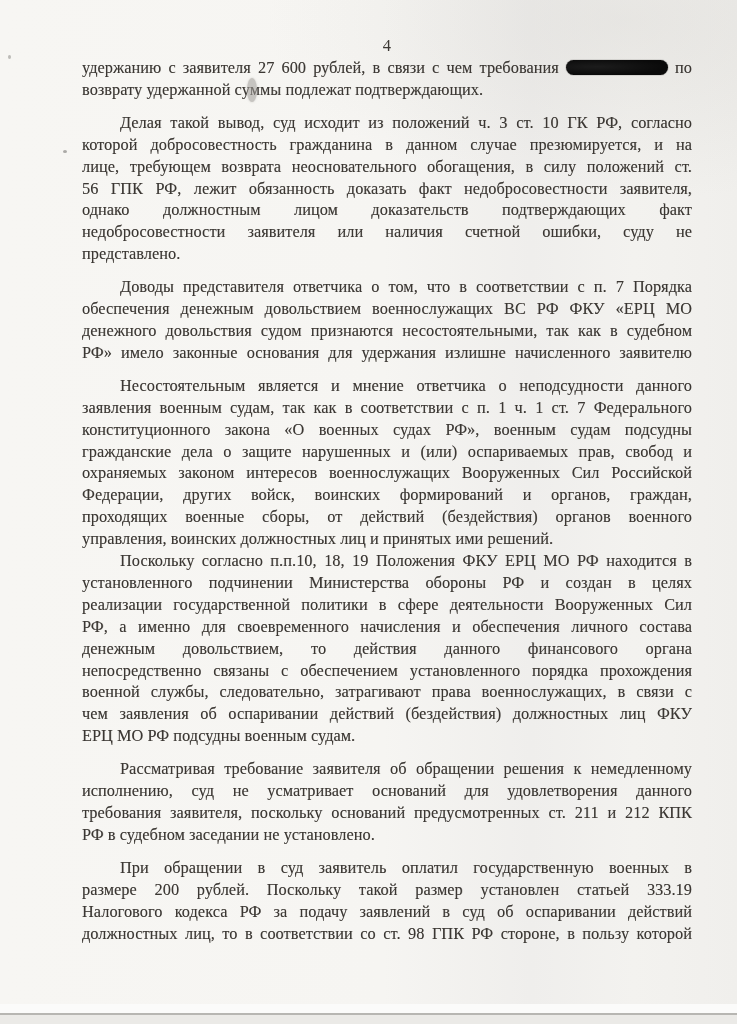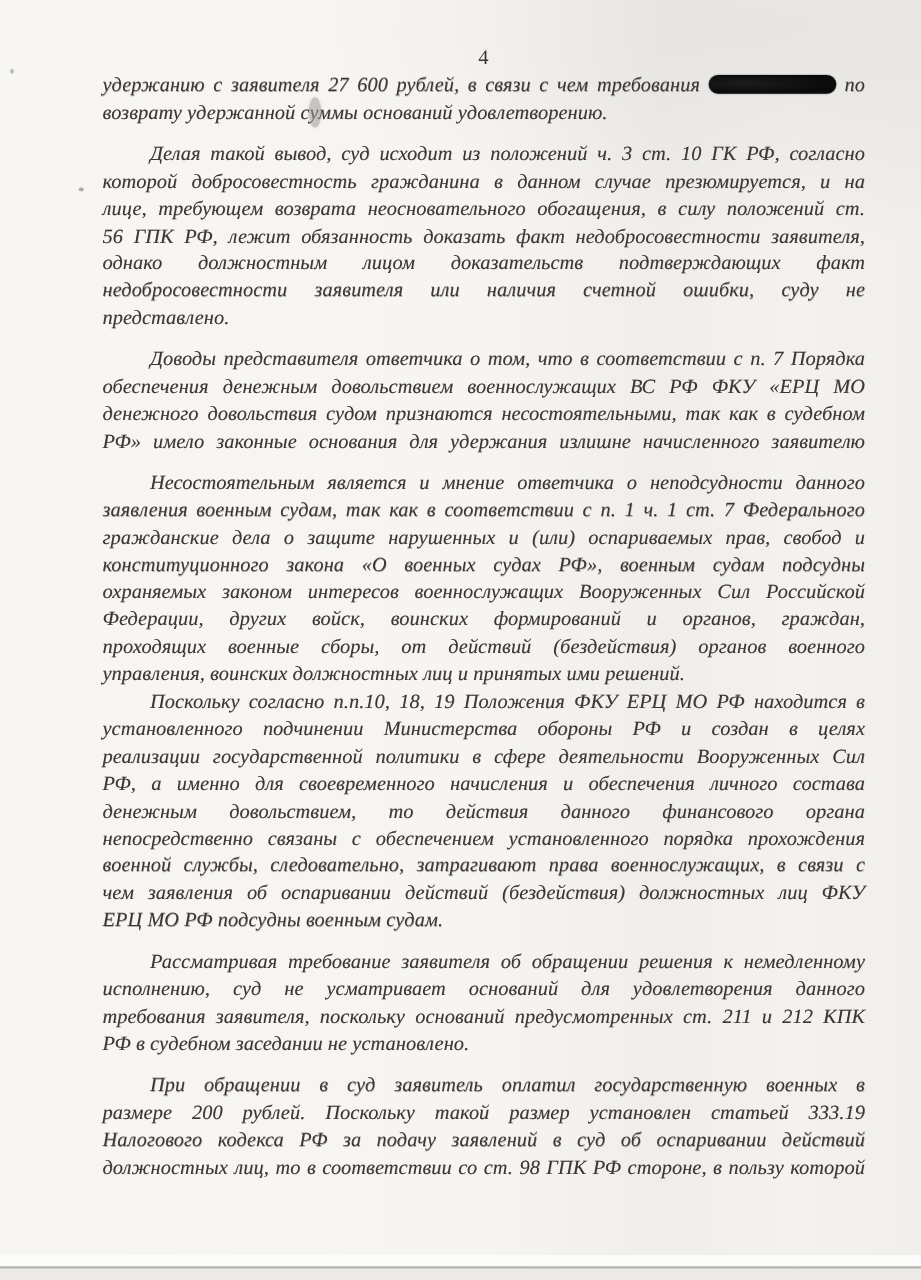--- a/index.html
+++ b/index.html
@@ -27,21 +27,21 @@
     top: 36px;
     width: 610px;
   }
   .page-number {
     text-align: center;
     font-size: 16.5px;
     line-height: 20px;
     margin-bottom: 2px;
     letter-spacing: 0.5px;
   }
-  .para { margin: 0; font-style: italic; }
+  .para { margin: 0; }
   .para.gap { margin-top: 11px; }
   .line {
     font-size: 16.2px;
     line-height: 21.9px;
     text-align: justify;
     text-align-last: justify;
     white-space: normal;
     text-shadow: 0.3px 0.3px 0.5px rgba(59,55,51,0.38);
     letter-spacing: 0.1px;
   }
@@ -112,42 +112,42 @@
 </style>
 </head>
 <body>
 
 <div class="page">
   <div class="content">
     <div class="page-number">4</div>
     <div>
         <div class="para">
           <div class="line">удержанию с заявителя 27 600 рублей, в связи с чем требования <span class="redaction"></span> по</div>
-          <div class="line last">возврату удержанной суммы оснований удовлетворению.</div>
+          <div class="line last">возврату удержанной суммы подлежат подтверждающих.</div>
         </div>
         <div class="para gap">
           <div class="line ind">Делая такой вывод, суд исходит из положений ч. 3 ст. 10 ГК РФ, согласно</div>
           <div class="line">которой добросовестность гражданина в данном случае презюмируется, и на</div>
           <div class="line">лице, требующем возврата неосновательного обогащения, в силу положений ст.</div>
           <div class="line">56 ГПК РФ, лежит обязанность доказать факт недобросовестности заявителя,</div>
           <div class="line">однако должностным лицом доказательств подтверждающих факт</div>
           <div class="line">недобросовестности заявителя или наличия счетной ошибки, суду не</div>
           <div class="line last">представлено.</div>
         </div>
         <div class="para gap">
           <div class="line ind">Доводы представителя ответчика о том, что в соответствии с п. 7 Порядка</div>
           <div class="line">обеспечения денежным довольствием военнослужащих ВС РФ ФКУ «ЕРЦ МО</div>
           <div class="line">денежного довольствия судом признаются несостоятельными, так как в судебном</div>
           <div class="line">РФ» имело законные основания для удержания излишне начисленного заявителю</div>
         </div>
         <div class="para gap">
           <div class="line ind">Несостоятельным является и мнение ответчика о неподсудности данного</div>
           <div class="line">заявления военным судам, так как в соответствии с п. 1 ч. 1 ст. 7 Федерального</div>
+          <div class="line">конституционного закона «О военных судах РФ», военным судам подсудны</div>
           <div class="line">гражданские дела о защите нарушенных и (или) оспариваемых прав, свобод и</div>
-          <div class="line">конституционного закона «О военных судах РФ», военным судам подсудны</div>
           <div class="line">охраняемых законом интересов военнослужащих Вооруженных Сил Российской</div>
           <div class="line">Федерации, других войск, воинских формирований и органов, граждан,</div>
           <div class="line">проходящих военные сборы, от действий (бездействия) органов военного</div>
           <div class="line last">управления, воинских должностных лиц и принятых ими решений.</div>
         </div>
         <div class="para">
           <div class="line ind">Поскольку согласно п.п.10, 18, 19 Положения ФКУ ЕРЦ МО РФ находится в</div>
           <div class="line">установленного подчинении Министерства обороны РФ и создан в целях</div>
           <div class="line">реализации государственной политики в сфере деятельности Вооруженных Сил</div>
           <div class="line">РФ, а именно для своевременного начисления и обеспечения личного состава</div>

